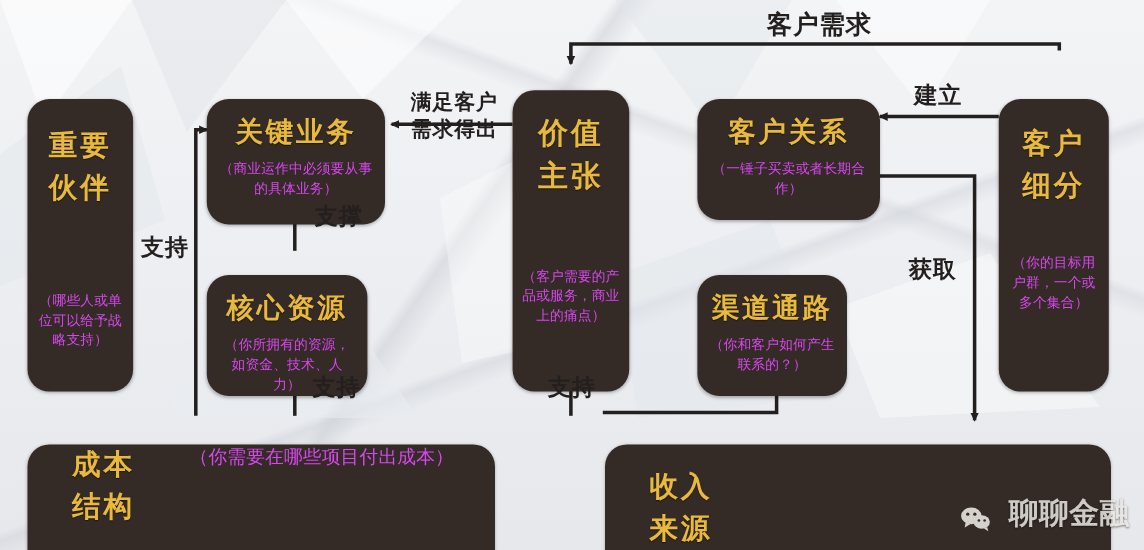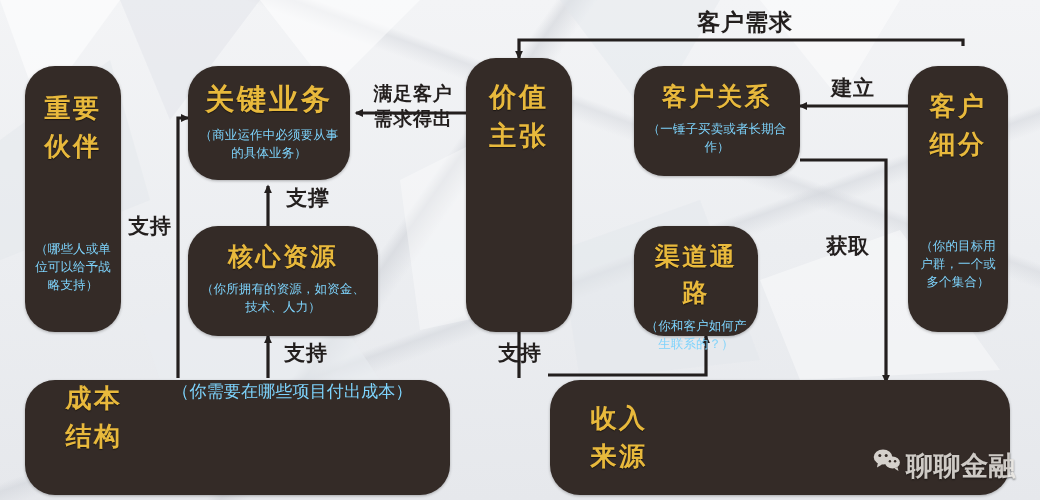--- a/index.html
+++ b/index.html
@@ -20,38 +20,39 @@
       linear-gradient(to bottom, #f3f4f6 0%, #eceef1 50%, #e6e8ec 100%);
   }
   
   .facet {
     position: absolute;
     pointer-events: none;
   }
   .box {
     position: absolute;
     background: #342b27;
-    border-radius: 30px;
+    border-radius: 20px;
     box-sizing: border-box;
     box-shadow: 0 1px 3px rgba(0,0,0,0.28);
     display: flex;
     flex-direction: column;
     align-items: center;
+    margin-top: 24px;
   }
   .box-title {
     color: #e8b93c;
     font-weight: bold;
     text-align: center;
     letter-spacing: 0.10em;
     text-shadow: 0 1px 1px rgba(0,0,0,0.5);
     line-height: 1.45;
     white-space: pre-line;
   }
   .box-desc {
-    color: #7dd3fc;
+    color: #d946ef;
     text-align: center;
     line-height: 1.45;
     letter-spacing: 0.01em;
   }
   .arrow-label {
     position: absolute;
     color: #231f1e;
     font-weight: bold;
     white-space: pre-line;
     line-height: 1.3;
@@ -61,22 +62,22 @@
   svg.wires {
     position: absolute;
     left: 0; top: 0;
     width: 1040px;
     height: 500px;
     pointer-events: none;
   }
   .wm {
     position: absolute;
     display: flex;
-    align-items: flex-start;
-    gap: 5px;
+    align-items: flex-end;
+    gap: 16px;
     opacity: 0.85;
   }
   .wm-text {
     color: #e9e6e1;
     font-size: 27px;
     font-weight: bold;
     letter-spacing: 0.02em;
     text-shadow: 0 1px 2px rgba(0,0,0,0.6);
   }
 </style>
@@ -126,45 +127,46 @@
     </g>
   </svg>
 
   <div class="box" style="left:25px; top:66px; width:96px; height:266px; padding:24px 8px 16px;">
     <div class="box-title" style="font-size:26px;">重要
 伙伴</div>
     <div class="box-desc" style="font-size:12.5px; margin-top:auto; padding-bottom:22px;">（哪些人或单位可以给予战略支持）</div>
   </div>
 
   <div class="box" style="left:188px; top:66px; width:162px; height:114px; padding:12px 10px;">
-    <div class="box-title" style="font-size:29px;">关键业务</div>
+    <div class="box-title" style="font-size:25px;">关键业务</div>
     <div class="box-desc" style="font-size:12.5px; margin-top:6px;">（商业运作中必须要从事的具体业务）</div>
   </div>
 
-  <div class="box" style="left:188px; top:226px; width:190px; height:110px; padding:12px 10px;">
+  <div class="box" style="left:188px; top:226px; width:146px; height:110px; padding:12px 10px;">
     <div class="box-title" style="font-size:25px;">核心资源</div>
     <div class="box-desc" style="font-size:12.5px; margin-top:6px;">（你所拥有的资源，如资金、技术、人力）</div>
   </div>
 
   <div class="box" style="left:466px; top:58px; width:106px; height:274px; padding:20px 8px 16px;gap:26px;">
     <div class="box-title" style="font-size:27px;">价值
 主张</div>
+    <div class="box-desc" style="font-size:12.5px; margin-top:auto; padding-bottom:44px;">（客户需要的产品或服务，商业上的痛点）</div>
   </div>
 
   <div class="box" style="left:634px; top:66px; width:166px; height:110px; padding:12px 10px;">
     <div class="box-title" style="font-size:25px;">客户关系</div>
     <div class="box-desc" style="font-size:12.5px; margin-top:6px;">（一锤子买卖或者长期合作）</div>
   </div>
 
-  <div class="box" style="left:634px; top:226px; width:124px; height:110px; padding:12px 10px;">
+  <div class="box" style="left:634px; top:226px; width:136px; height:110px; padding:12px 10px;">
     <div class="box-title" style="font-size:25px;">渠道通路</div>
     <div class="box-desc" style="font-size:12.5px; margin-top:6px;">（你和客户如何产生联系的？）</div>
   </div>
 
-  <div class="box" style="left:908px; top:66px; width:100px; height:266px; padding:22px 8px 1px;">
+  <div class="box" style="left:908px; top:66px; width:100px; height:266px; padding:22px 8px 32px;">
     <div class="box-title" style="font-size:26px;">客户
 细分</div>
     <div class="box-desc" style="font-size:12.5px; margin-top:auto; padding-bottom:40px;">（你的目标用户群，一个或多个集合）</div>
   </div>
 
   <div class="box" style="left:25px; top:380px; width:425px; height:115px; flex-direction:row; align-items:flex-start; padding:0 14px;">
     <div class="box-title" style="font-size:26px; width:110px;">成本
 结构</div>
     <div class="box-desc" style="font-size:17px; flex:1;">（你需要在哪些项目付出成本）</div>
   </div>

